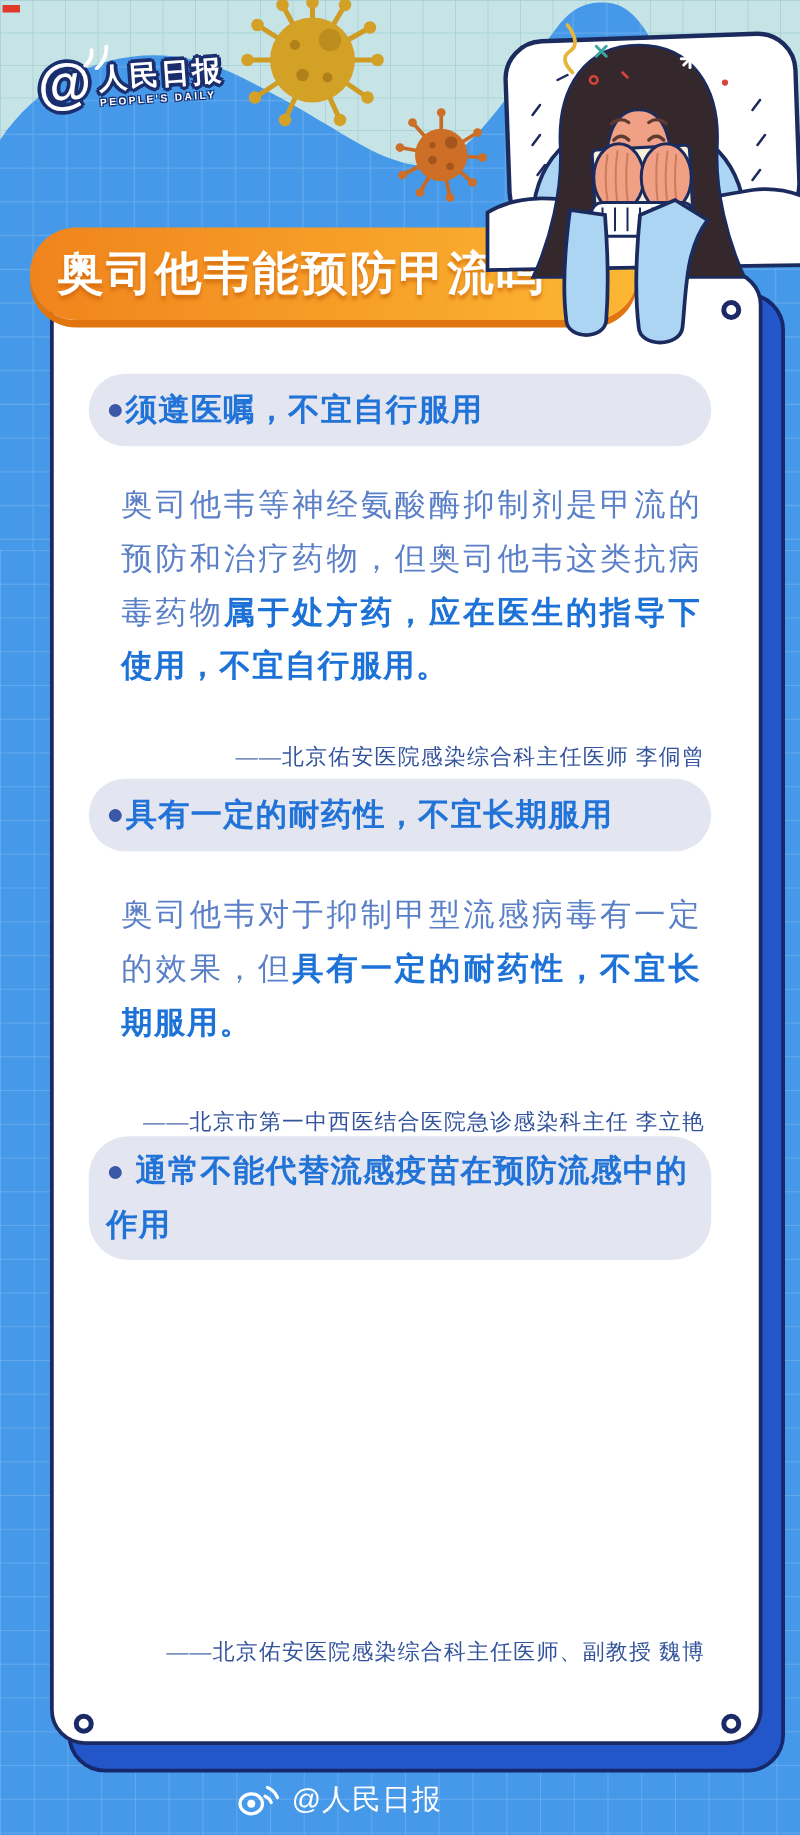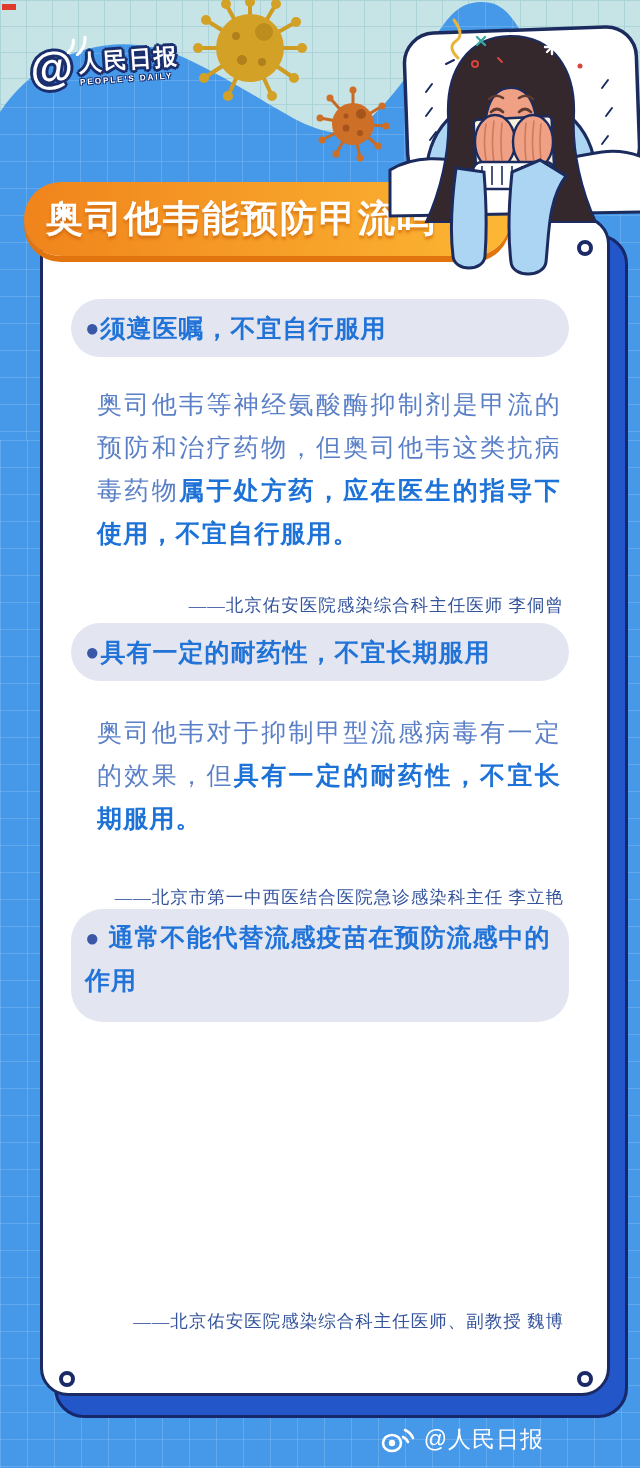--- a/index.html
+++ b/index.html
@@ -47,35 +47,35 @@
     box-shadow:0 6px 0 #e1740f;display:flex;align-items:center;}
   .banner-text{font-size:37px;font-weight:900;color:#fff;letter-spacing:2px;padding-left:22px;
     text-shadow:0 3px 3px rgba(200,95,8,.65);white-space:nowrap;}
   
   .sec-pill{position:absolute;left:28px;width:498px;background:#e3e6f1;border-radius:32px;
     font-size:25px;font-weight:bold;color:#2273d8;letter-spacing:1px;
     padding:0 14px;box-sizing:border-box;line-height:42px;}
   .sec-pill .dot{color:#3b57a7;font-size:24px;}
   .pill-1{top:80px;height:58px;display:flex;align-items:center;}
   .pill-2{top:404px;height:58px;display:flex;align-items:center;}
-  .pill-3{top:690px;padding-top:7px;padding-bottom:21px;}
+  .pill-3{top:690px;padding-top:7px;padding-bottom:7px;}
   .sec-body{position:absolute;left:54px;width:464px;font-size:25px;line-height:43px;
     color:#5b80c7;letter-spacing:1.2px;text-align:justify;}
   .body-1{top:164px;} .body-2{top:492px;} .body-3{top:804px;}
   .sec-body .em{color:#1d72d7;font-weight:bold;}
   .sec-src{position:absolute;left:40px;width:481px;text-align:right;
     font-family:"Liberation Serif",serif;font-size:17.5px;color:#33539c;letter-spacing:1px;margin-top:28px;}
   .src-1{top:346px;} .src-2{top:638px;} .src-3{top:1062px;}
   
   .illustration{position:absolute;left:380px;top:0;z-index:40;}
   .virus{position:absolute;z-index:3;}
   .virus-gold{left:190px;top:0;}
   .virus-orange{left:316px;top:86px;}
   .footer{position:absolute;left:0;top:1424px;width:544px;z-index:10;
-    display:flex;align-items:center;justify-content:flex-end;gap:9px;}
+    display:flex;align-items:center;justify-content:center;gap:9px;}
   .footer-text{font-size:23px;color:#fff;letter-spacing:1px;font-weight:500;}
 </style>
 </head>
 <body>
 
 <div class="stage">
 
   <div class="bg-teal"></div>
   <div class="bg-blue"></div>
   <svg class="wave" width="640" height="440">

